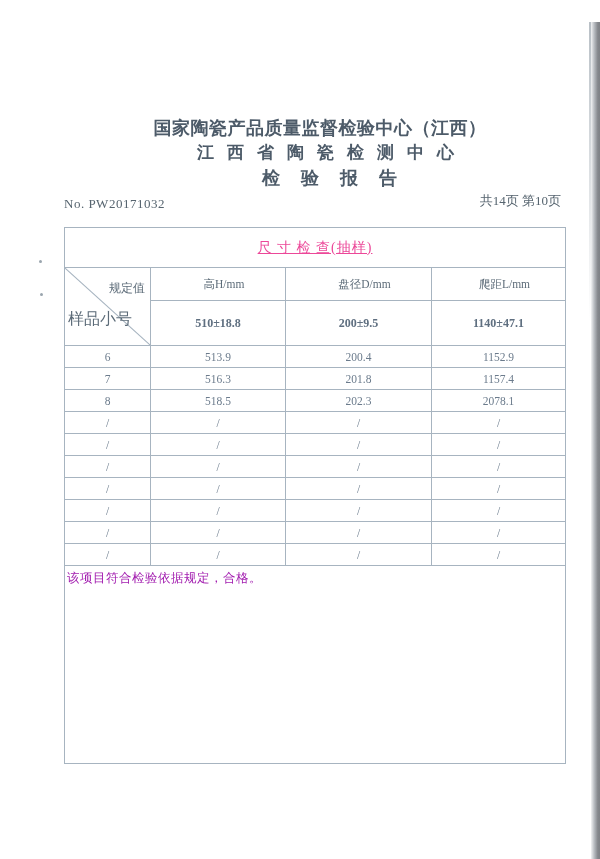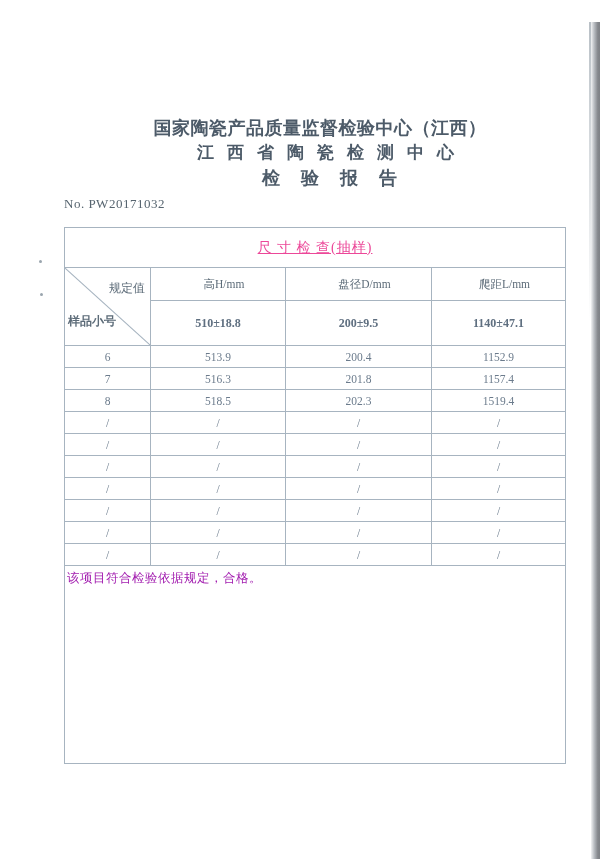--- a/index.html
+++ b/index.html
@@ -43,32 +43,33 @@
   }
   tr.r-title td{height:39px;font-size:14px;color:#ec4899;letter-spacing:1px;text-decoration:underline;}
   tr.r-head td{height:32px;font-size:11.5px;color:#5c6b78;padding-left:12px;}
   tr.r-spec td{height:44px;font-size:12px;color:#5f6f80;font-weight:bold;}
   tr.r-data td{height:21px;font-size:11.5px;color:#6b7b8c;}
   tr.r-note td{height:193px;vertical-align:top;text-align:left;
     font-size:12.5px;color:#a21caf;padding:4px 2px 0 2px;letter-spacing:0.5px;}
   td.corner{position:relative;}
   td.corner svg{position:absolute;inset:0;width:100%;height:100%;}
   .corner-tr{position:absolute;top:12px;right:5px;font-size:12px;color:#5c6b78;}
-  .corner-bl{position:absolute;bottom:15px;left:3px;font-size:12px;color:#5c6b78;font-weight:bold;}
+  .corner-bl{position:absolute;bottom:15px;left:3px;font-size:16px;color:#5c6b78;}
 </style>
 </head>
 <body>
 
 <div class="paper">
 
   <div class="h-line title1">国家陶瓷产品质量监督检验中心（江西）</div>
   <div class="h-line title2">江西省陶瓷检测中心</div>
   <div class="h-line title3">检验报告</div>
 
   <div class="report-no">No. PW20171032</div>
+  <div class="pagination">共14页 第10页</div>
 
   <table class="dim">
     <colgroup>
       <col style="width:86px">
         <col style="width:135px">
         <col style="width:146px">
         <col style="width:134px">
     </colgroup>
     <tbody>
         <tr class="r-title">
@@ -101,21 +102,21 @@
     <tr class="r-data">
       <td>7</td>
       <td>516.3</td>
       <td>201.8</td>
       <td>1157.4</td>
     </tr>
     <tr class="r-data">
       <td>8</td>
       <td>518.5</td>
       <td>202.3</td>
-      <td>1519.4</td>
+      <td>2078.1</td>
     </tr>
     <tr class="r-data">
       <td>/</td>
       <td>/</td>
       <td>/</td>
       <td>/</td>
     </tr>
     <tr class="r-data">
       <td>/</td>
       <td>/</td>

